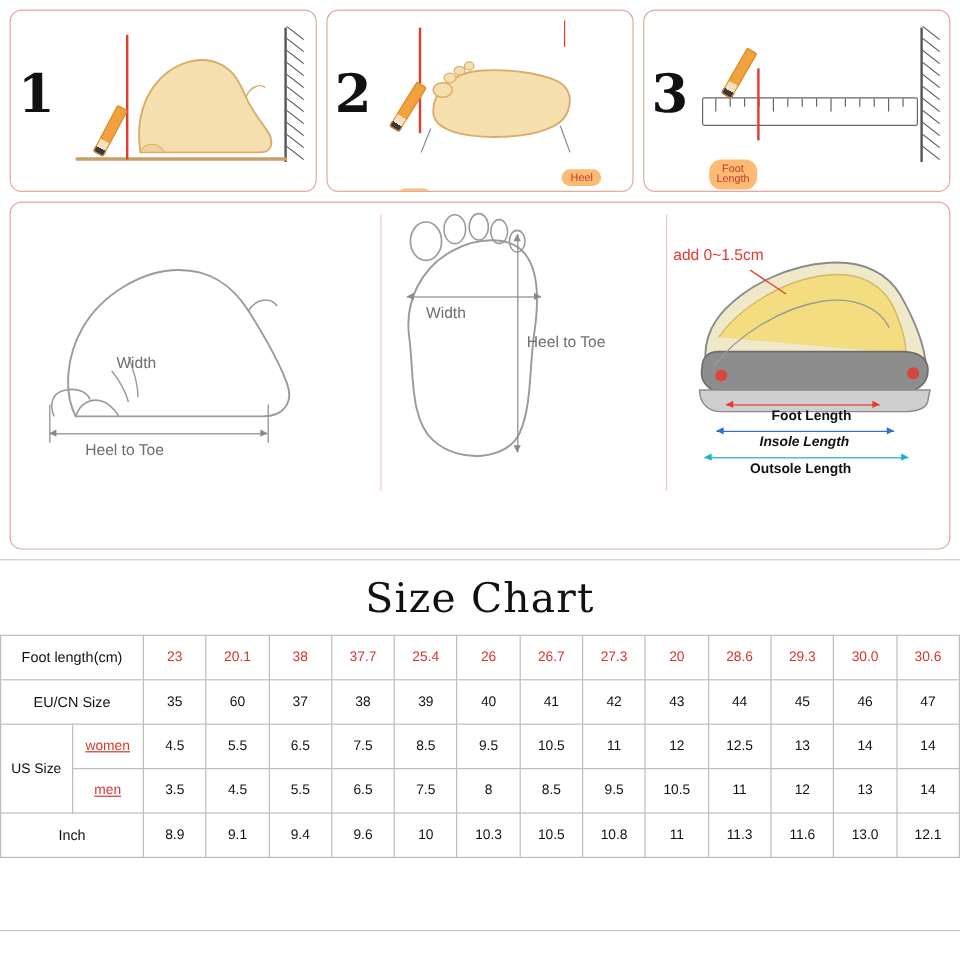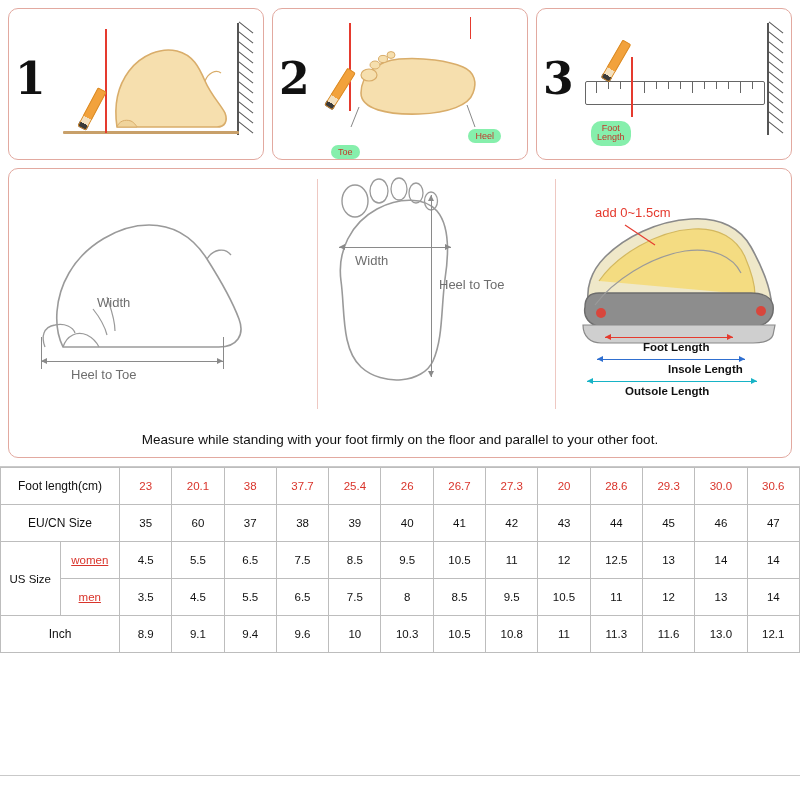--- a/index.html
+++ b/index.html
@@ -81,27 +81,28 @@
   .pencil {
     position: absolute;
     width: 10px;
     height: 44px;
     background: linear-gradient(to bottom, #f2a23c 0%, #f2a23c 72%, #f3e0bf 72%, #f3e0bf 88%, #3a3a3a 88%);
     border-radius: 2px;
     box-shadow: 0 0 0 1px #d98b28 inset;
   }
   .label-pill {
     position: absolute;
-    background: #86efac;
+    background: #fdba74;
     color: #c0392b;
     font-size: 9px;
     border-radius: 10px;
     padding: 2px 7px;
     font-family: "Liberation Sans", sans-serif;
     white-space: nowrap;
+    margin-top: 12px;
   }
   .label-pill.two {
     line-height: 1.05;
     text-align: center;
     padding: 3px 6px;
   }
   .ruler {
     position: absolute;
     background: #fff;
     border: 1.2px solid #666;
@@ -392,33 +393,33 @@
                C196 80 204 100 206 114 C208 126 198 134 182 134 L36 134 C28 134 26 130 24 122 Z" fill="#efe8c9" stroke="#8a8a8a" stroke-width="1.6"></path>
       <path d="M34 96 C52 70 92 46 128 44 C154 42 172 54 180 72 C186 86 190 100 190 110" fill="#f6d96a" opacity="0.75" stroke="#caa83c" stroke-width="1.2"></path>
       <path d="M20 122 C18 132 24 140 36 142 L186 142 C200 142 210 134 208 120
                C206 112 198 108 186 108 L34 108 C24 108 20 114 20 122 Z" fill="#8d8d8d" stroke="#6c6c6c" stroke-width="1.4"></path>
       <path d="M18 140 L210 140 L208 150 C206 156 198 158 188 158 L36 158 C26 158 18 152 18 140 Z" fill="#cfcfcf" stroke="#8a8a8a" stroke-width="1.2"></path>
       <path d="M30 120 C48 96 84 72 120 66 C148 62 168 72 176 88" fill="none" stroke="#9a9a9a" stroke-width="1.2"></path>
       <circle cx="36" cy="128" r="5" fill="#e53a2e" opacity="0.85"></circle>
       <circle cx="196" cy="126" r="5" fill="#e53a2e" opacity="0.85"></circle>
       <line x1="60" y1="40" x2="90" y2="60" stroke="#e53a2e" stroke-width="1.2"></line>
     </svg>
-    <div class="add-label" style="left:586px; top:36px;">add 0~1.5cm</div>
+    <div class="add-label" style="left:552px; top:36px;">add 0~1.5cm</div>
 
     <div class="arrow-h red" style="left:596px; width:128px; top:168px;"></div>
     <div class="shoe-label" style="left:634px; top:172px; color:#111;">Foot Length</div>
     <div class="arrow-h blue" style="left:588px; width:148px; top:190px;"></div>
-    <div class="shoe-label" style="left:659px; top:194px; color:#111;">Insole Length</div>
+    <div class="shoe-label" style="left:624px; top:194px; color:#111;font-style:italic;">Insole Length</div>
     <div class="arrow-h cyan" style="left:578px; width:170px; top:212px;"></div>
     <div class="shoe-label" style="left:616px; top:216px; color:#111;">Outsole Length</div>
 
-    <div class="note">Measure while standing with your foot firmly on the floor and parallel to your other foot.</div>
   </div>
 
   <div class="chart-box">
+    <div class="chart-title">Size Chart</div>
     <table class="sizes">
       <tbody>
         <tr class="first">
           <td class="rowhead" colspan="2">Foot length(cm)</td>
           <td class="red">23</td>
           <td class="red">20.1</td>
           <td class="red">38</td>
           <td class="red">37.7</td>
           <td class="red">25.4</td>
           <td class="red">26</td>

